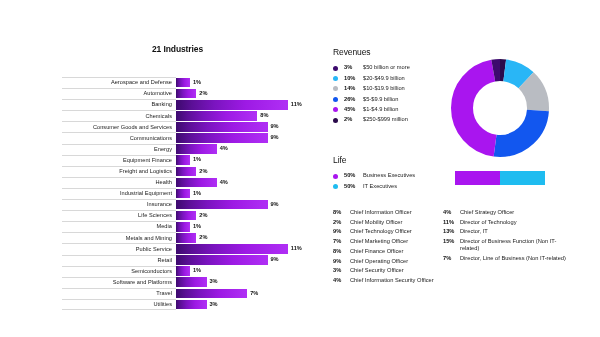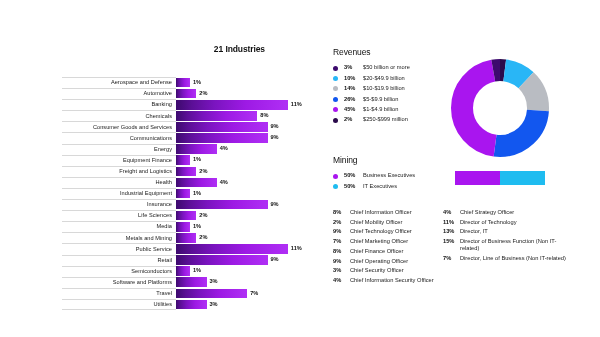--- a/index.html
+++ b/index.html
@@ -10,21 +10,21 @@
     color:#111111;
     position:relative;
   }
 
   
   #industries-panel{
     position:absolute; left:62px; top:44px; width:250px; height:270px;
   }
   #industries-title{
     font-size:8.5px; font-weight:bold; letter-spacing:-0.1px;
-    text-align:right; width:175px; margin-left:28px; margin-bottom:23px;
+    text-align:center; width:175px; margin-left:28px; margin-bottom:23px;
     color:#111;
   }
   .bar-row{
     display:flex; align-items:stretch; height:11.1px; position:relative;
   }
   .bar-label-cell{
     width:114px; flex:0 0 114px;
     border-top:0.6px solid #d8d8d8;
     display:flex; align-items:center; justify-content:flex-end;
     padding-right:4px;
@@ -331,21 +331,21 @@
       <circle cx="51" cy="51" r="38" fill="none" stroke="#2a0a4a" stroke-width="22" stroke-dasharray="4.775220833456485 238.76104167282426" stroke-dashoffset="0" transform="rotate(-90 51 51)"></circle>
       <circle cx="51" cy="51" r="38" fill="none" stroke="#29b6f6" stroke-width="22" stroke-dasharray="23.876104167282428 238.76104167282426" stroke-dashoffset="-4.775220833456485" transform="rotate(-90 51 51)"></circle>
       <circle cx="51" cy="51" r="38" fill="none" stroke="#b9bcc2" stroke-width="22" stroke-dasharray="33.4265458341954 238.76104167282426" stroke-dashoffset="-28.651325000738915" transform="rotate(-90 51 51)"></circle>
       <circle cx="51" cy="51" r="38" fill="none" stroke="#1257ef" stroke-width="22" stroke-dasharray="62.07787083493431 238.76104167282426" stroke-dashoffset="-62.07787083493431" transform="rotate(-90 51 51)"></circle>
       <circle cx="51" cy="51" r="38" fill="none" stroke="#a915ef" stroke-width="22" stroke-dasharray="107.44246875277092 238.76104167282426" stroke-dashoffset="-124.15574166986862" transform="rotate(-90 51 51)"></circle>
       <circle cx="51" cy="51" r="38" fill="none" stroke="#3d0a6e" stroke-width="22" stroke-dasharray="7.162831250184728 238.76104167282426" stroke-dashoffset="-231.59821042263954" transform="rotate(-90 51 51)"></circle>
     </svg>
 </div>
 
 <section id="roles-panel">
-  <div class="section-title">Mining</div>
+  <div class="section-title">Life</div>
   <div id="roles-legend">
       <div class="legend-row">
         <span class="legend-dot" style="background: rgb(169, 21, 239);"></span>
         <span class="legend-pct">50%</span>
         <span class="legend-text">Business Executives</span>
       </div>
       <div class="legend-row">
         <span class="legend-dot" style="background: rgb(31, 188, 240);"></span>
         <span class="legend-pct">50%</span>
         <span class="legend-text">IT Executives</span>

